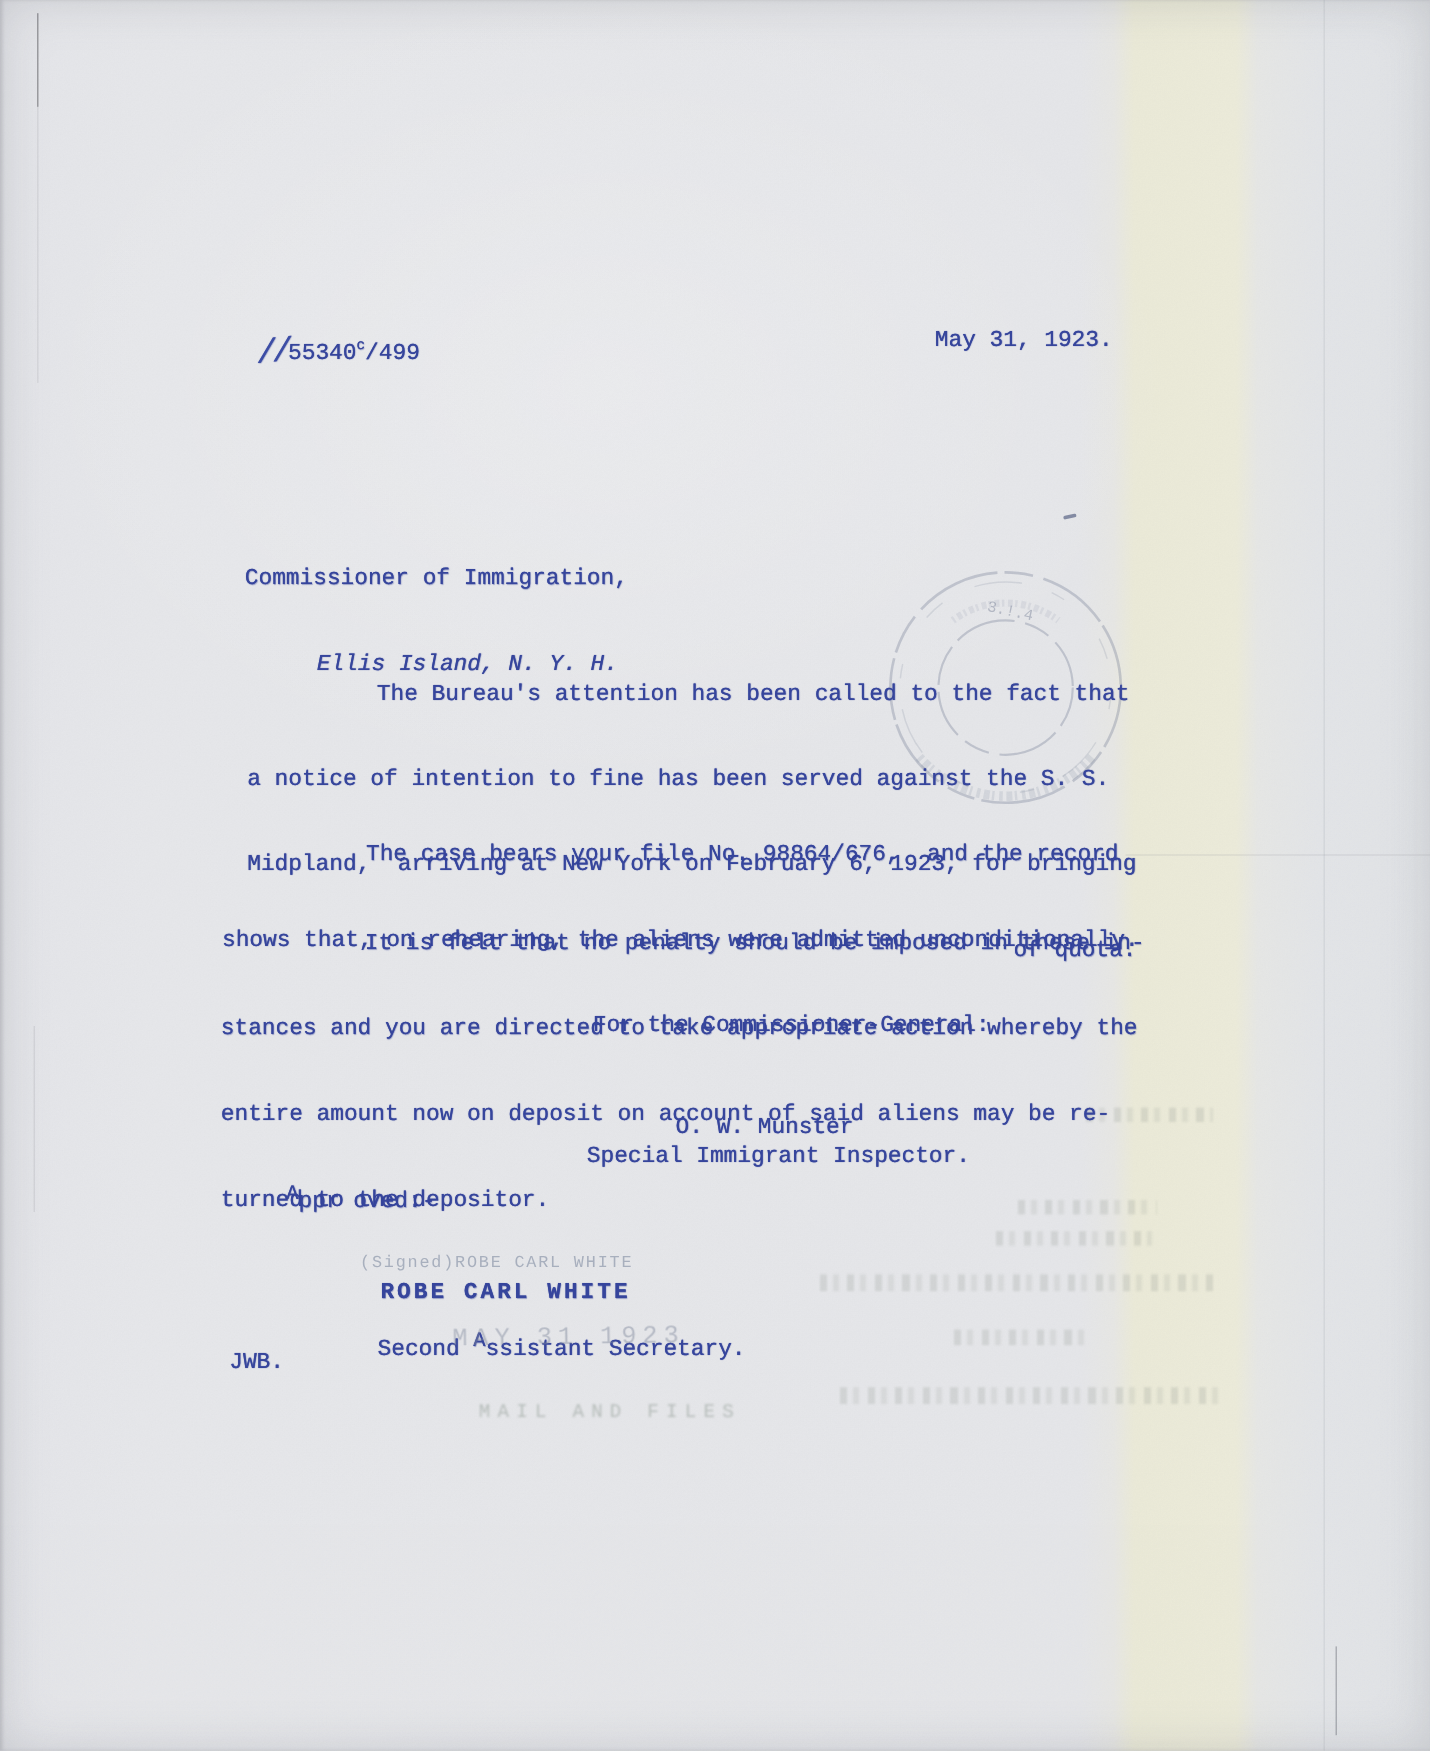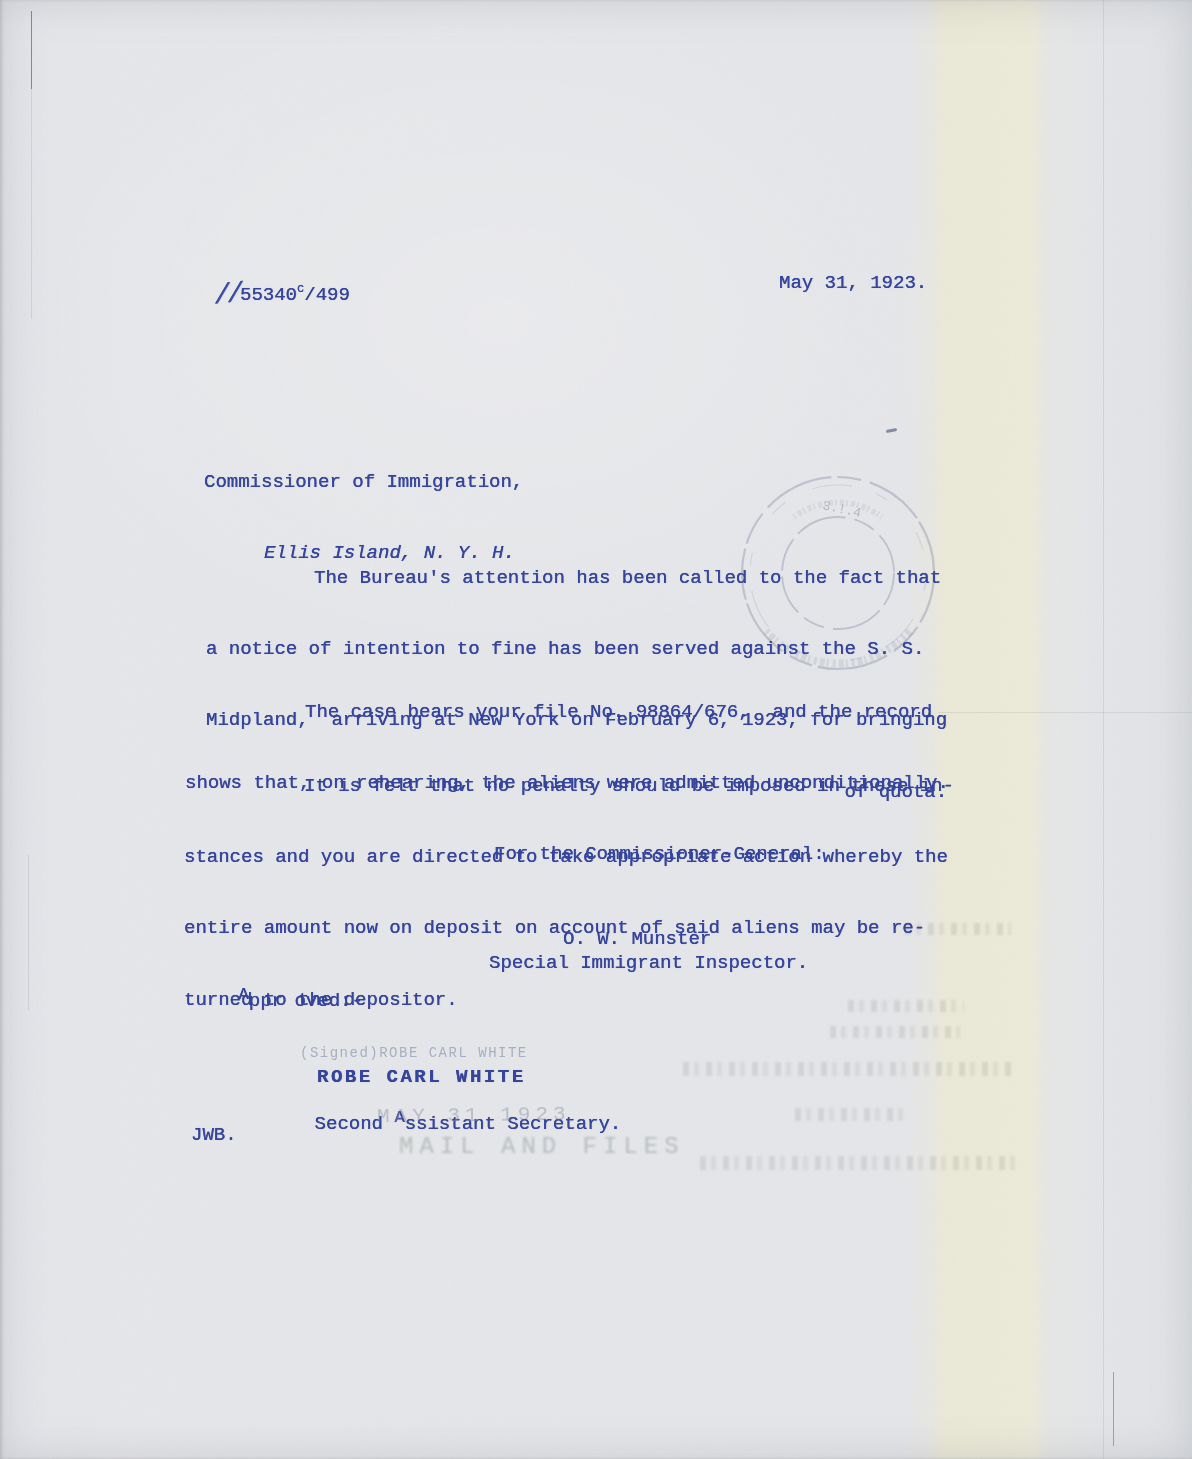--- a/index.html
+++ b/index.html
@@ -123,15 +123,15 @@
 
   <div class="tw" style="left:317px; top:1066px; letter-spacing:2.5px; font-weight:bold;">ROBE CARL WHITE</div>
   <div class="tw" style="left:269px; top:1089px;">
     <span>Second </span><span class="sup">A</span><span>ssistant Secretary.</span>
   </div>
 
   <div class="ghost-stamp" style="left:377px; top:1104px; font-size:21px; letter-spacing:5px; color:rgba(128,138,158,0.46); transform:rotate(-0.8deg);">MAY 31 1923</div>
 
   <div class="tw" style="left:191px; top:1124px;">JWB.</div>
 
-  <div class="ghost-stamp" style="left:399px; top:1133px; font-size:24px; letter-spacing:6px; color:rgba(134,146,138,0.48); filter:blur(0.8px);">MAIL AND FILES</div>
+  <div class="ghost-stamp" style="left:399px; top:1168px; font-size:16px; letter-spacing:6px; color:rgba(134,146,138,0.48); filter:blur(0.8px);">MAIL AND FILES</div>
 
 </div>
 
 </body></html>

